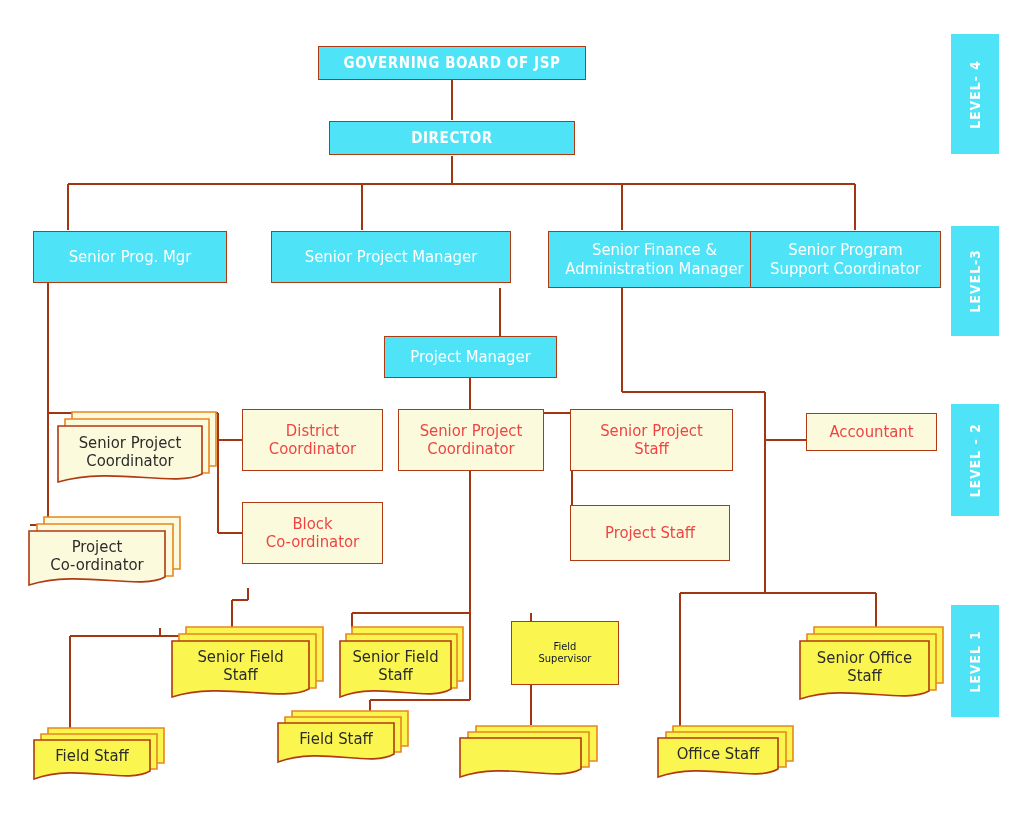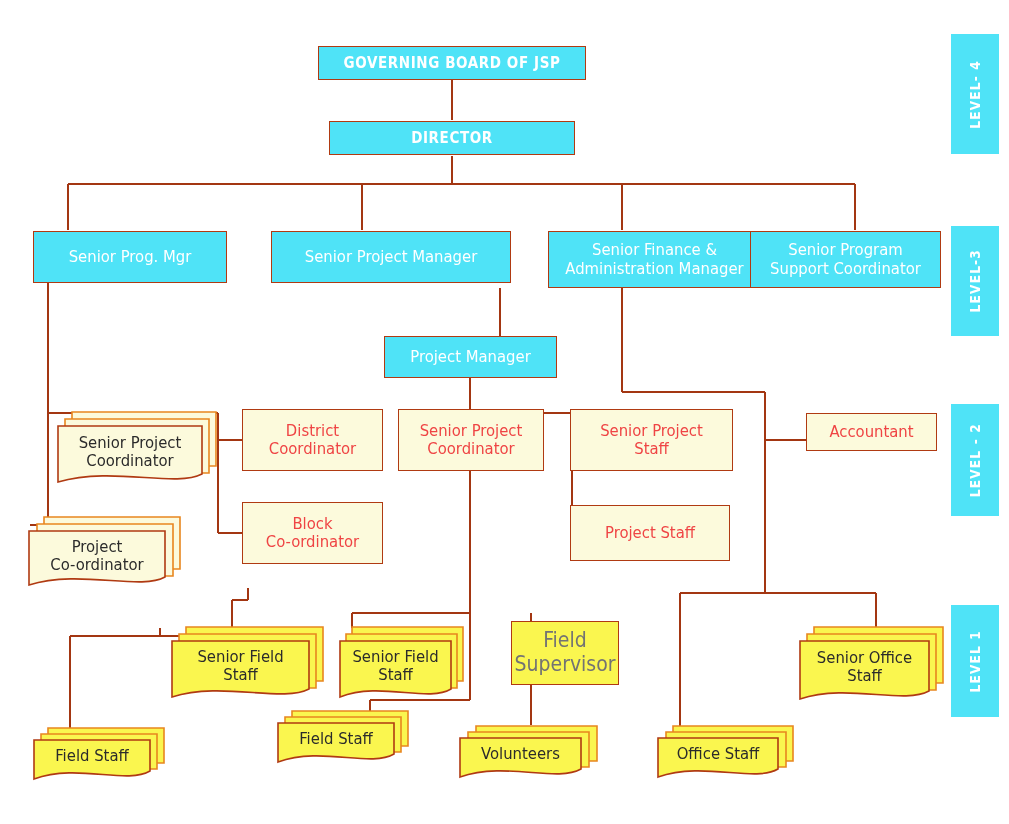--- a/index.html
+++ b/index.html
@@ -54,22 +54,22 @@
     background:#FCFADC;
     border:1.6px solid #B03A12;
     color:#ef4444;
     font-size:16.5px;
   }
 
   
   .brightbox{
     background:#FAF64F;
     border:1.6px solid #B03A12;
-    color:#737373;
-    font-size:21px;
+    color:#0f172a;
+    font-size:11px;
   }
 
   
   .stack{
     position:absolute;
     z-index:6;
     color:#2B2B2B;
     font-size:16.5px;
   }
   .stack svg{display:block;position:absolute;left:0;top:0;overflow:visible;}
@@ -349,23 +349,20 @@
       <span>Field Staff</span>
     </div>
   </div>
 
   <div class="stack" style="left:452px;top:721px;width:152px;height:68px;">
     <svg width="152" height="68" viewBox="0 0 152 68">
       <path d="M24,5 H145 V40 H24 Z" fill="#FAF64F" stroke="#E8861F" stroke-width="1.6"></path>
       <path d="M16,11 H137 V46 H16 Z" fill="#FAF64F" stroke="#E8861F" stroke-width="1.6"></path>
       <path d="M8,17 H129 V48 C104,62 54,40 8,56 Z" fill="#FAF64F" stroke="#B03A12" stroke-width="1.6"></path>
     </svg>
-    <div class="stxt" style="left:8px;top:17px;width:121px;height:33px;">
-      <span>Volunteers</span>
-    </div>
   </div>
 
   <div class="stack" style="left:650px;top:721px;width:150px;height:68px;">
     <svg width="150" height="68" viewBox="0 0 150 68">
       <path d="M23,5 H143 V40 H23 Z" fill="#FAF64F" stroke="#E8861F" stroke-width="1.6"></path>
       <path d="M16,11 H136 V46 H16 Z" fill="#FAF64F" stroke="#E8861F" stroke-width="1.6"></path>
       <path d="M8,17 H128 V48 C104,62 54,40 8,56 Z" fill="#FAF64F" stroke="#B03A12" stroke-width="1.6"></path>
     </svg>
     <div class="stxt" style="left:8px;top:17px;width:120px;height:33px;">
       <span>Office Staff</span>

